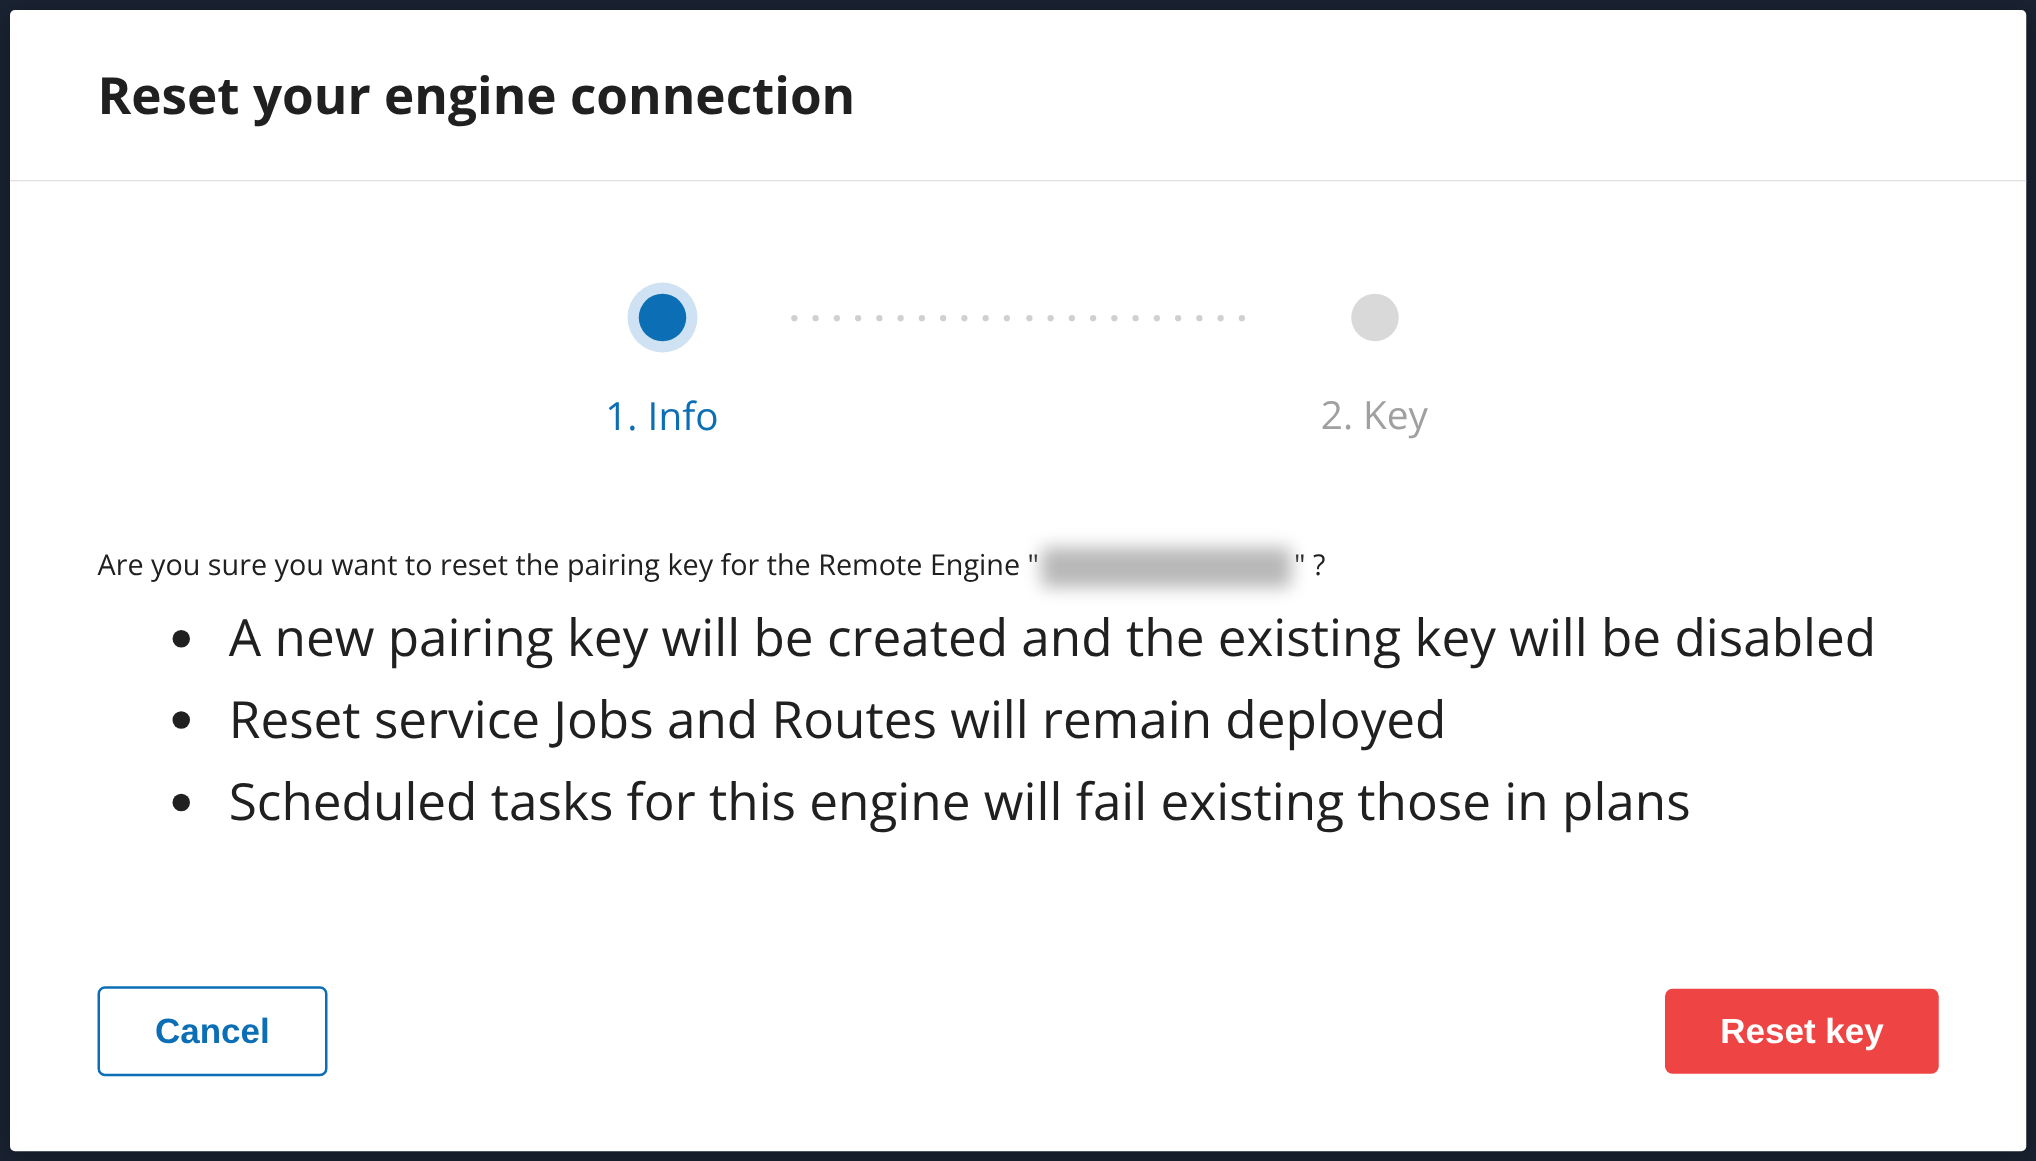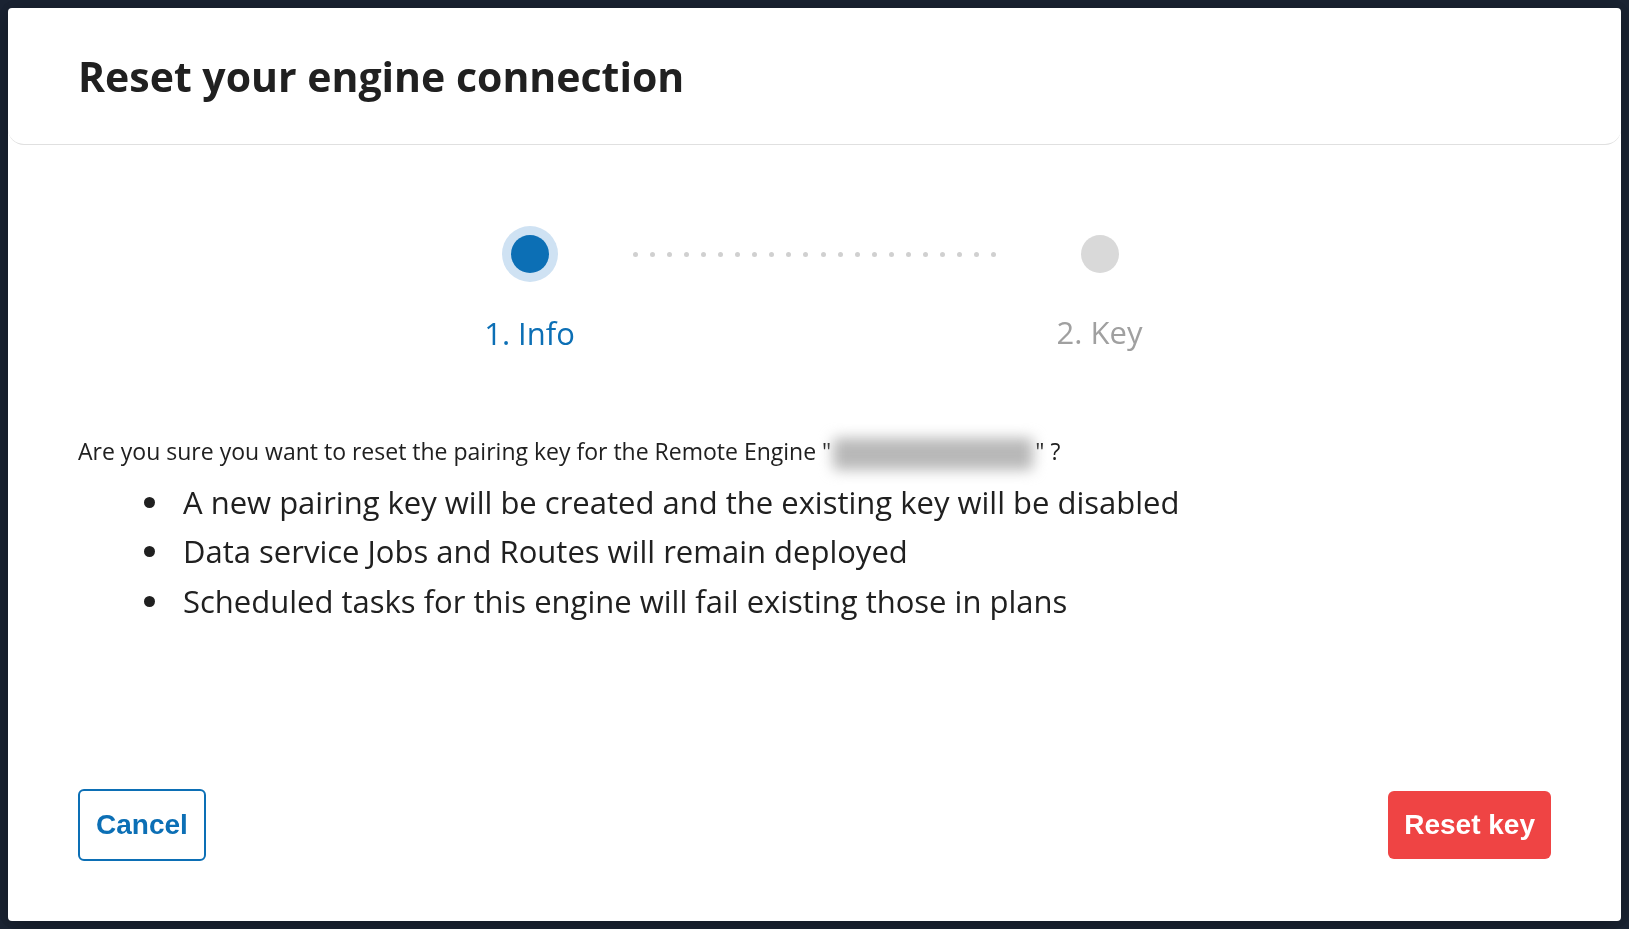--- a/index.html
+++ b/index.html
@@ -1,19 +1,18 @@
 <!DOCTYPE html>
 <html><head>
   <meta charset="utf-8">
   <style>
     * {
       box-sizing: border-box;
       margin: 0;
       padding: 0;
-      border-radius: 16px;
     }
 
     body {
       font-family: -apple-system, BlinkMacSystemFont, "Segoe UI", "Open Sans", "Helvetica Neue", Arial, sans-serif;
       background: #1a2332;
       width: 1629px;
       height: 929px;
       overflow: hidden;
       position: relative;
     }
@@ -152,40 +151,40 @@
       background: #b8b8b8;
       filter: blur(7px);
       vertical-align: middle;
       border-radius: 4px;
       margin: 0 2px;
     }
 
     .bullets {
       list-style: disc;
       padding-left: 95px;
-      font-size: 31px;
+      font-size: 41px;
       color: #202020;
       line-height: 1.6;
     }
 
     .bullets li {
       padding-left: 10px;
     }
 
     .modal-footer {
       padding: 30px 70px 60px 70px;
       display: flex;
       justify-content: space-between;
       align-items: center;
     }
 
     .btn {
       font-size: 28px;
       font-weight: 600;
-      padding: 18px 16px;
+      padding: 18px 44px;
       border-radius: 6px;
       cursor: pointer;
       border: none;
       text-align: right;
     }
 
     .btn-secondary {
       background: #ffffff;
       color: #0c6fb5;
       border: 2px solid #0c6fb5;
@@ -246,21 +245,21 @@
         <div class="step-label inactive">2. Key</div>
       </div>
     </div>
 
     <div class="confirm-text">
       <span>Are you sure you want to reset the pairing key for the Remote Engine "</span><span class="engine-name-blur"></span><span>" ?</span>
     </div>
 
     <ul class="bullets">
       <li>A new pairing key will be created and the existing key will be disabled</li>
-      <li>Data service Jobs and Routes will remain deployed</li>
+      <li>Reset service Jobs and Routes will remain deployed</li>
       <li>Scheduled tasks for this engine will fail existing those in plans</li>
     </ul>
 
   </div>
 
   <div class="modal-footer">
     <button class="btn btn-secondary">Cancel</button>
     <button class="btn btn-primary">Reset key</button>
   </div>
 

